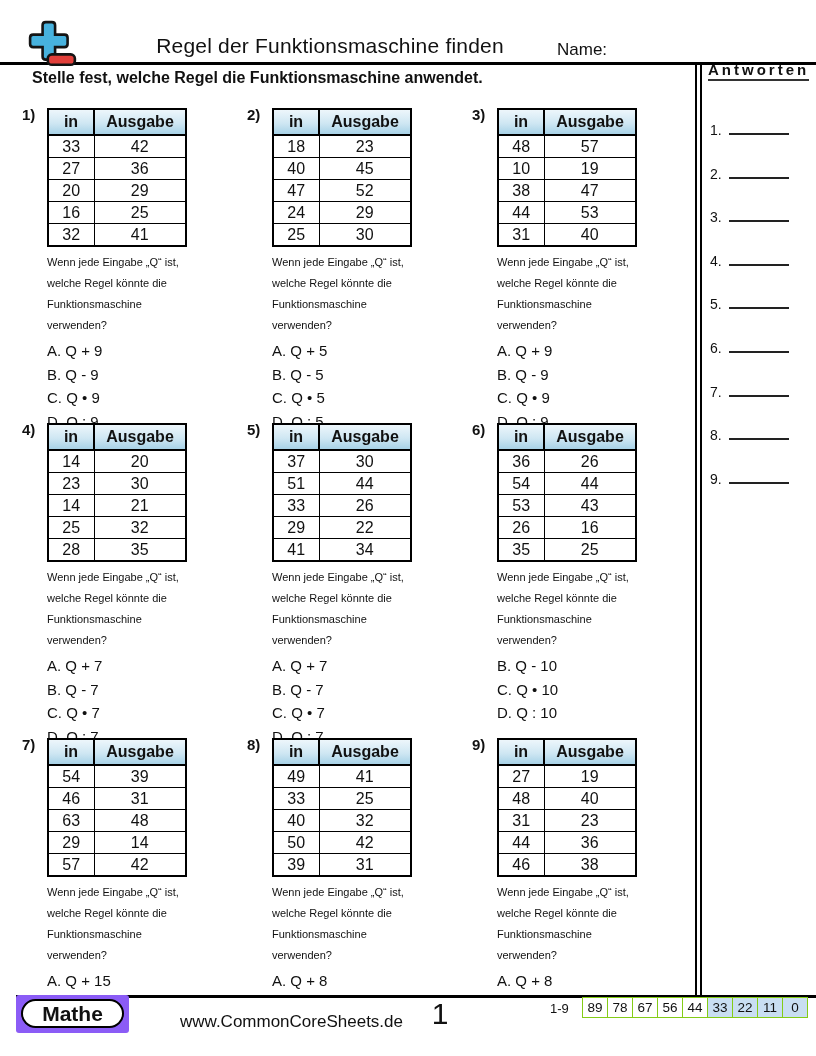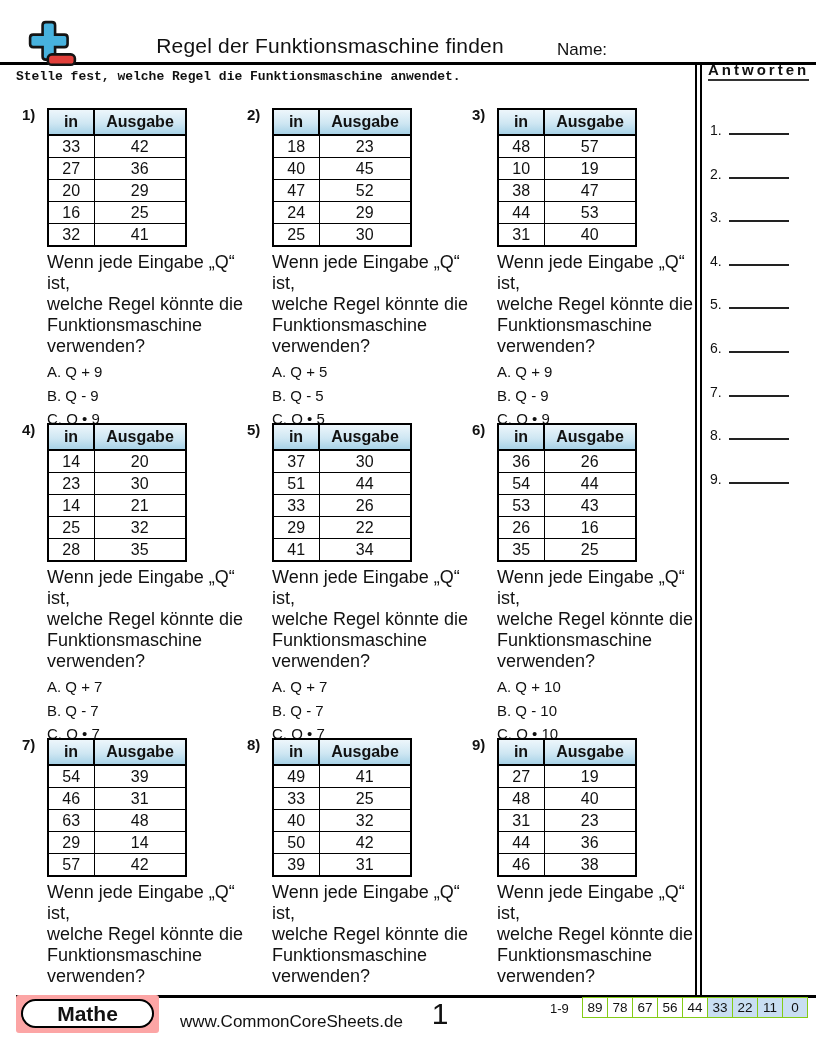--- a/index.html
+++ b/index.html
@@ -4,48 +4,48 @@
 <style>
   html,body { margin:0; padding:0; background:#e8e8e8; }
   .page { position:relative; width:816px; height:1056px; background:#fff; overflow:hidden;
           font-family:"Liberation Sans", sans-serif; color:#111; margin:0 auto; }
 
   
   .top-rule { position:absolute; left:0; top:62px; width:816px; height:3px; background:#000; }
   .logo { position:absolute; left:26px; top:20px; z-index:3; }
   .title { position:absolute; left:0; top:34px; width:660px; text-align:center; font-size:21px; letter-spacing:.2px; }
   .name-label { position:absolute; left:557px; top:40px; font-size:17px; }
-  .instruction { position:absolute; left:16px; top:69px; font-size:13px; font-weight:bold;font-family:Liberation Mono, monospace; }
+  .instruction { position:absolute; left:32px; top:69px; font-size:16px; font-weight:bold; }
 
   
   .vline1 { position:absolute; left:695px; top:62px; width:2px; height:933px; background:#000; }
   .vline2 { position:absolute; left:700px; top:62px; width:2px; height:933px; background:#000; }
   .answers-title { position:absolute; left:708px; top:61px; font-size:15px; font-weight:bold;
                    letter-spacing:3px; border-bottom:2px solid #333; padding-bottom:1px; }
   .answer-item { position:absolute; left:710px; font-size:14px; white-space:nowrap; }
   .answer-item .aline { display:inline-block; width:60px; height:13px; border-bottom:2px solid #222; margin-left:7px; }
 
   
   .problems { position:absolute; left:22px; top:100px; display:grid;
               grid-template-columns:225px 225px 225px; grid-auto-rows:315px; }
   .problem { position:relative; padding-left:25px; box-sizing:border-box; }
   .pnum { position:absolute; left:0; top:6px; font-size:15px; font-weight:bold; }
   table.io { border-collapse:collapse; border:2px solid #000; margin-top:8px; }
   .io th { border:2px solid #000; background:linear-gradient(180deg,#edf6fb 0%,#cfe7f3 55%,#a8d2e7 100%);
            font-size:16px; font-weight:bold; height:24px; padding:0; }
   .io th.c-in { width:44px; } .io th.c-out { width:90px; }
   .io td { border:1px solid #000; height:21px; text-align:center; font-size:16px; padding:0; }
-  .question { margin-top:5px; font-size:18px; line-height:21px; }
+  .question { margin-top:5px; font-size:11px; line-height:21px; }
   .options { margin-top:3px; }
   .options > div { font-size:15px; line-height:23.5px; }
 
   
   .footer { position:absolute; left:0; top:995px; width:816px; height:61px; background:#fff; }
   .footer-line { position:absolute; left:16px; top:0; width:800px; height:3px; background:#000; }
-  .badge { position:absolute; left:16px; top:0; width:143px; height:38px; background:#fca5a5; border-radius:3px; }
+  .badge { position:absolute; left:16px; top:0; width:113px; height:38px; background:#8b5cf6; border-radius:3px; }
   .badge-pill { position:absolute; left:5px; top:4px; right:5px; bottom:5px; background:#fff;
                 border:2px solid #000; border-radius:16px; display:flex; align-items:center;
                 justify-content:center; font-size:21px; font-weight:bold; box-sizing:border-box; }
   .website { position:absolute; left:180px; top:17px; font-size:17px; }
   .pageno { position:absolute; left:400px; top:2px; width:80px; text-align:center; font-size:30px; }
   .score-label { position:absolute; left:550px; top:6px; font-size:13px; }
   .score-boxes { position:absolute; left:583px; top:2px; display:flex; }
   .score-box { width:24px; height:19px; border:1px solid #84cc16; margin-left:-1px; display:flex;
                align-items:center; justify-content:center; font-size:13.5px; background:#fff;text-align:center; }
 </style>
@@ -328,21 +328,20 @@
             </tr>
       </tbody>
         </table>
       <div class="question">
         <div>Wenn jede Eingabe „Q“ ist,</div>
         <div>welche Regel könnte die</div>
         <div>Funktionsmaschine</div>
         <div>verwenden?</div>
       </div>
       <div class="options">
-        <div>A. Q + 10</div>
         <div>B. Q - 10</div>
         <div>C. Q • 10</div>
         <div>D. Q : 10</div>
       </div>
     </div>
 
     <div class="problem">
       <span class="pnum">7)</span>
       <table class="io">
         <tbody>

